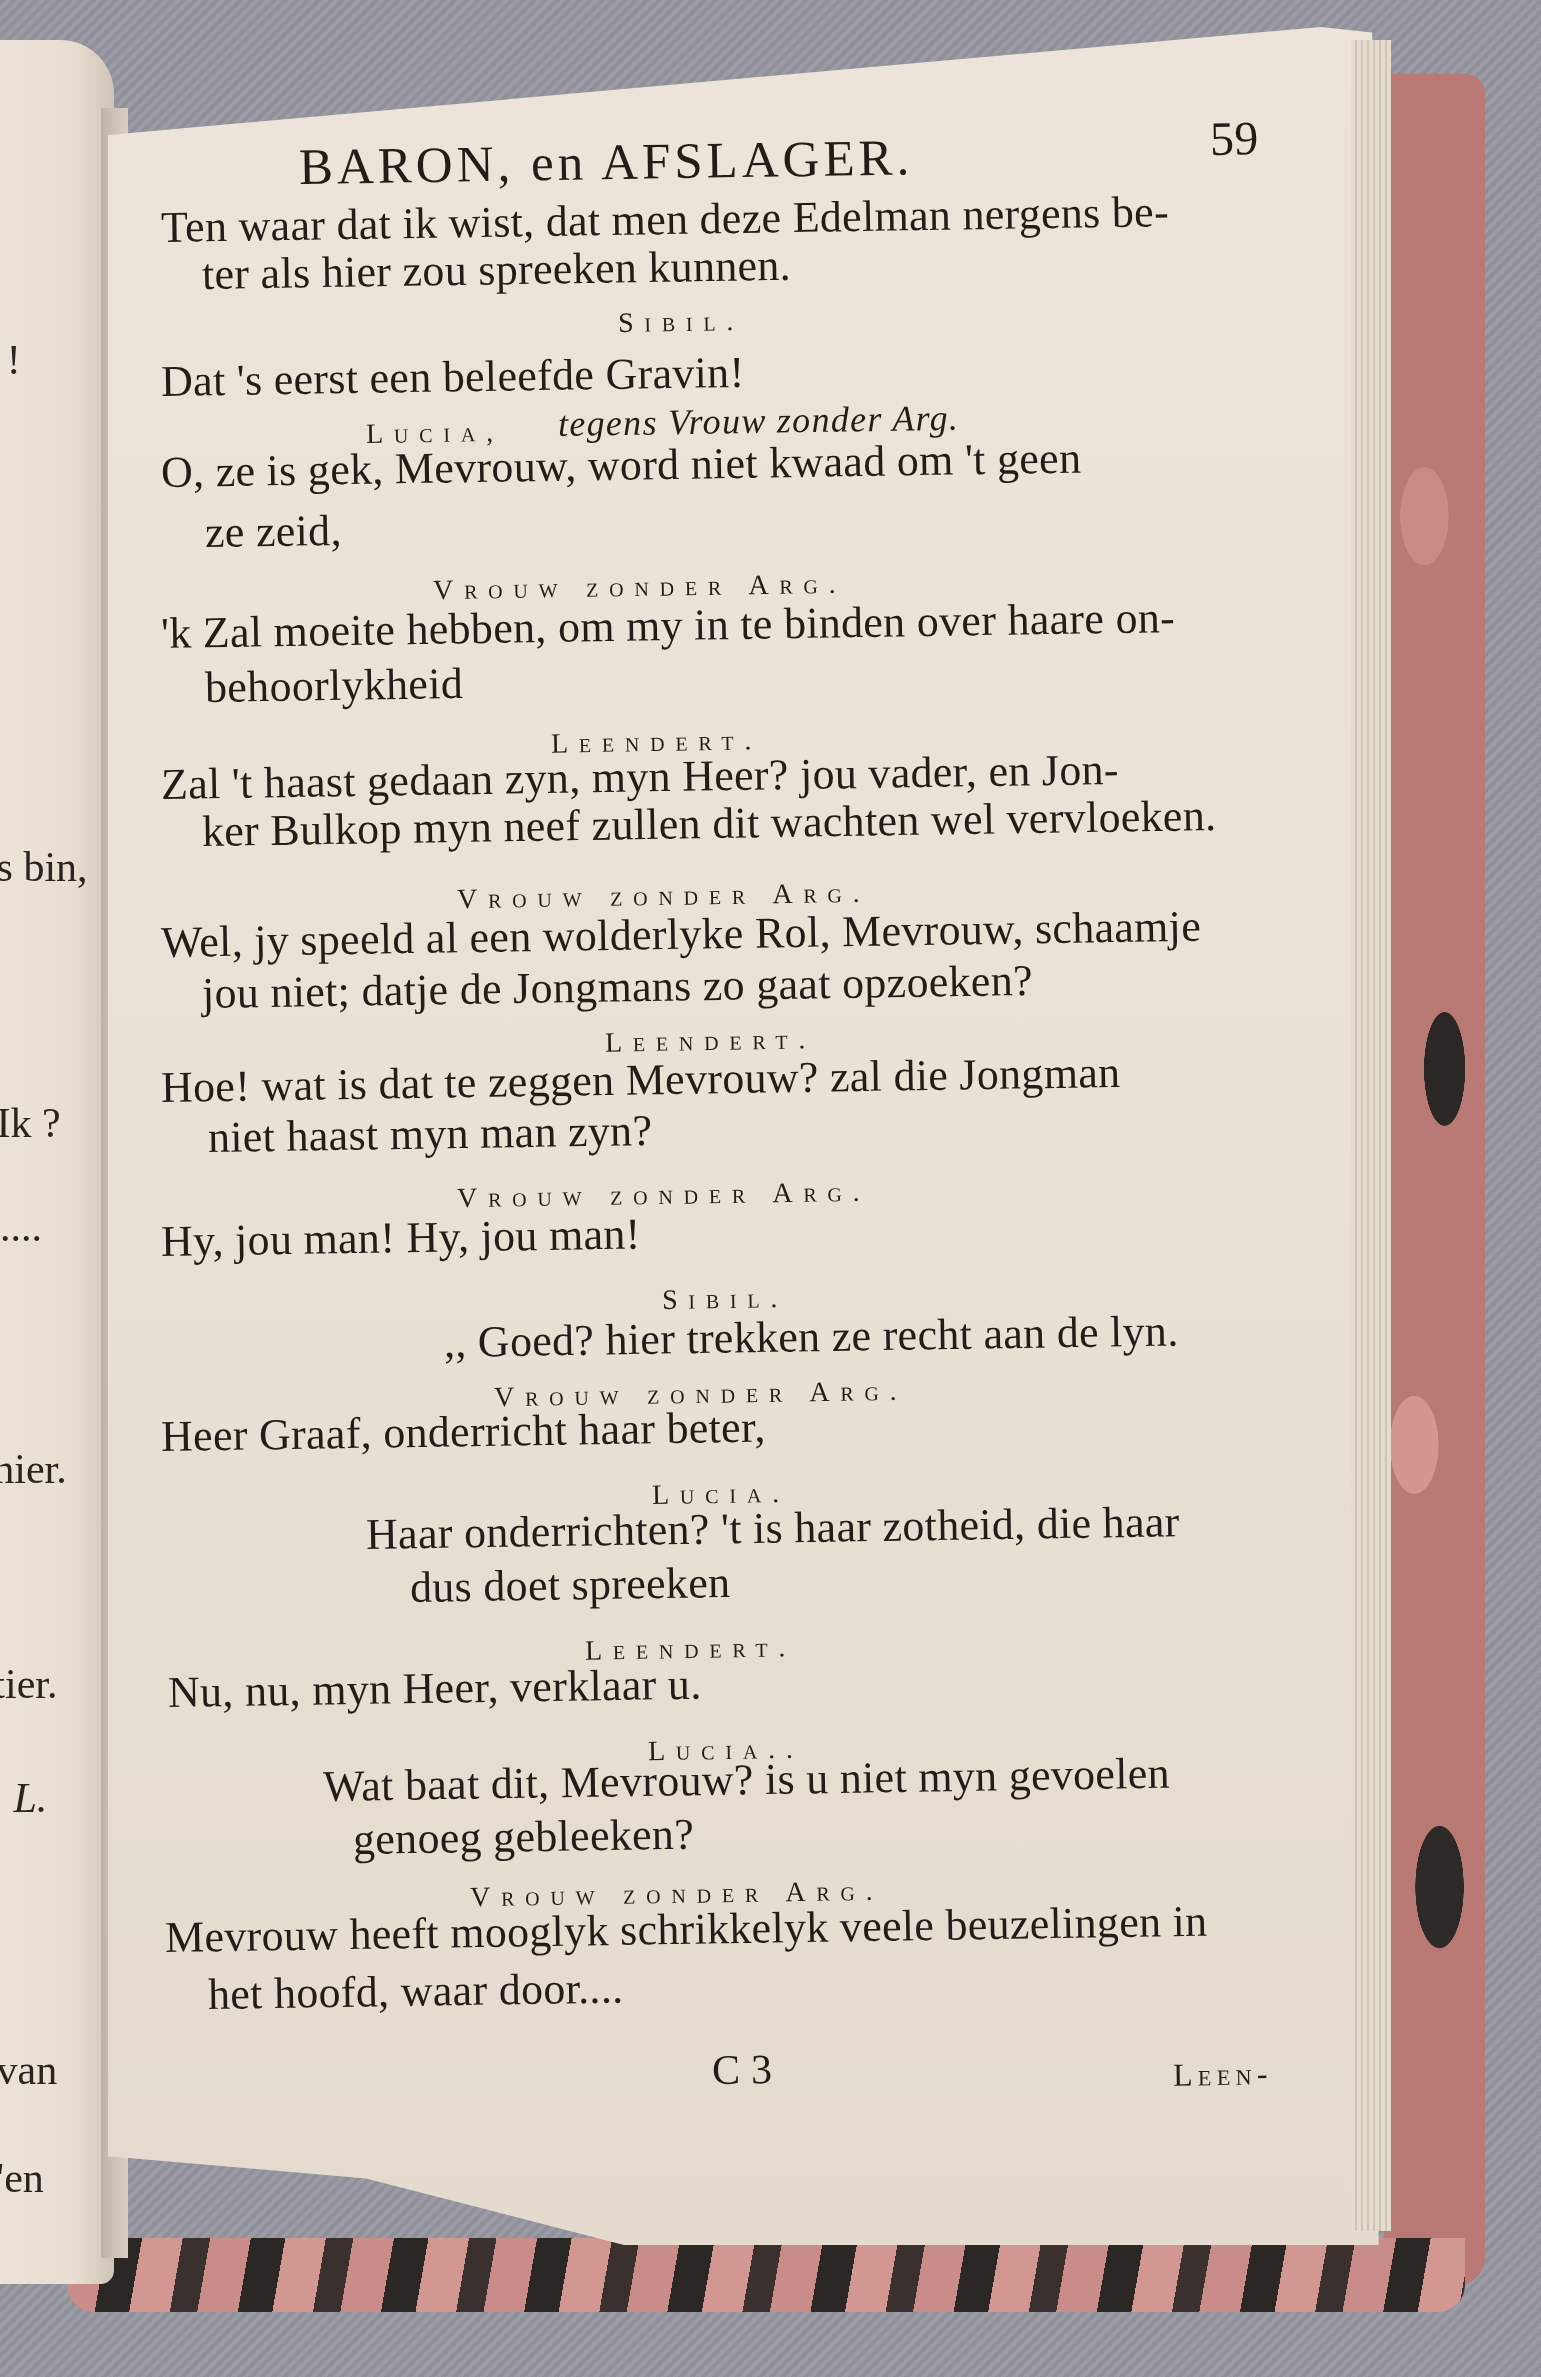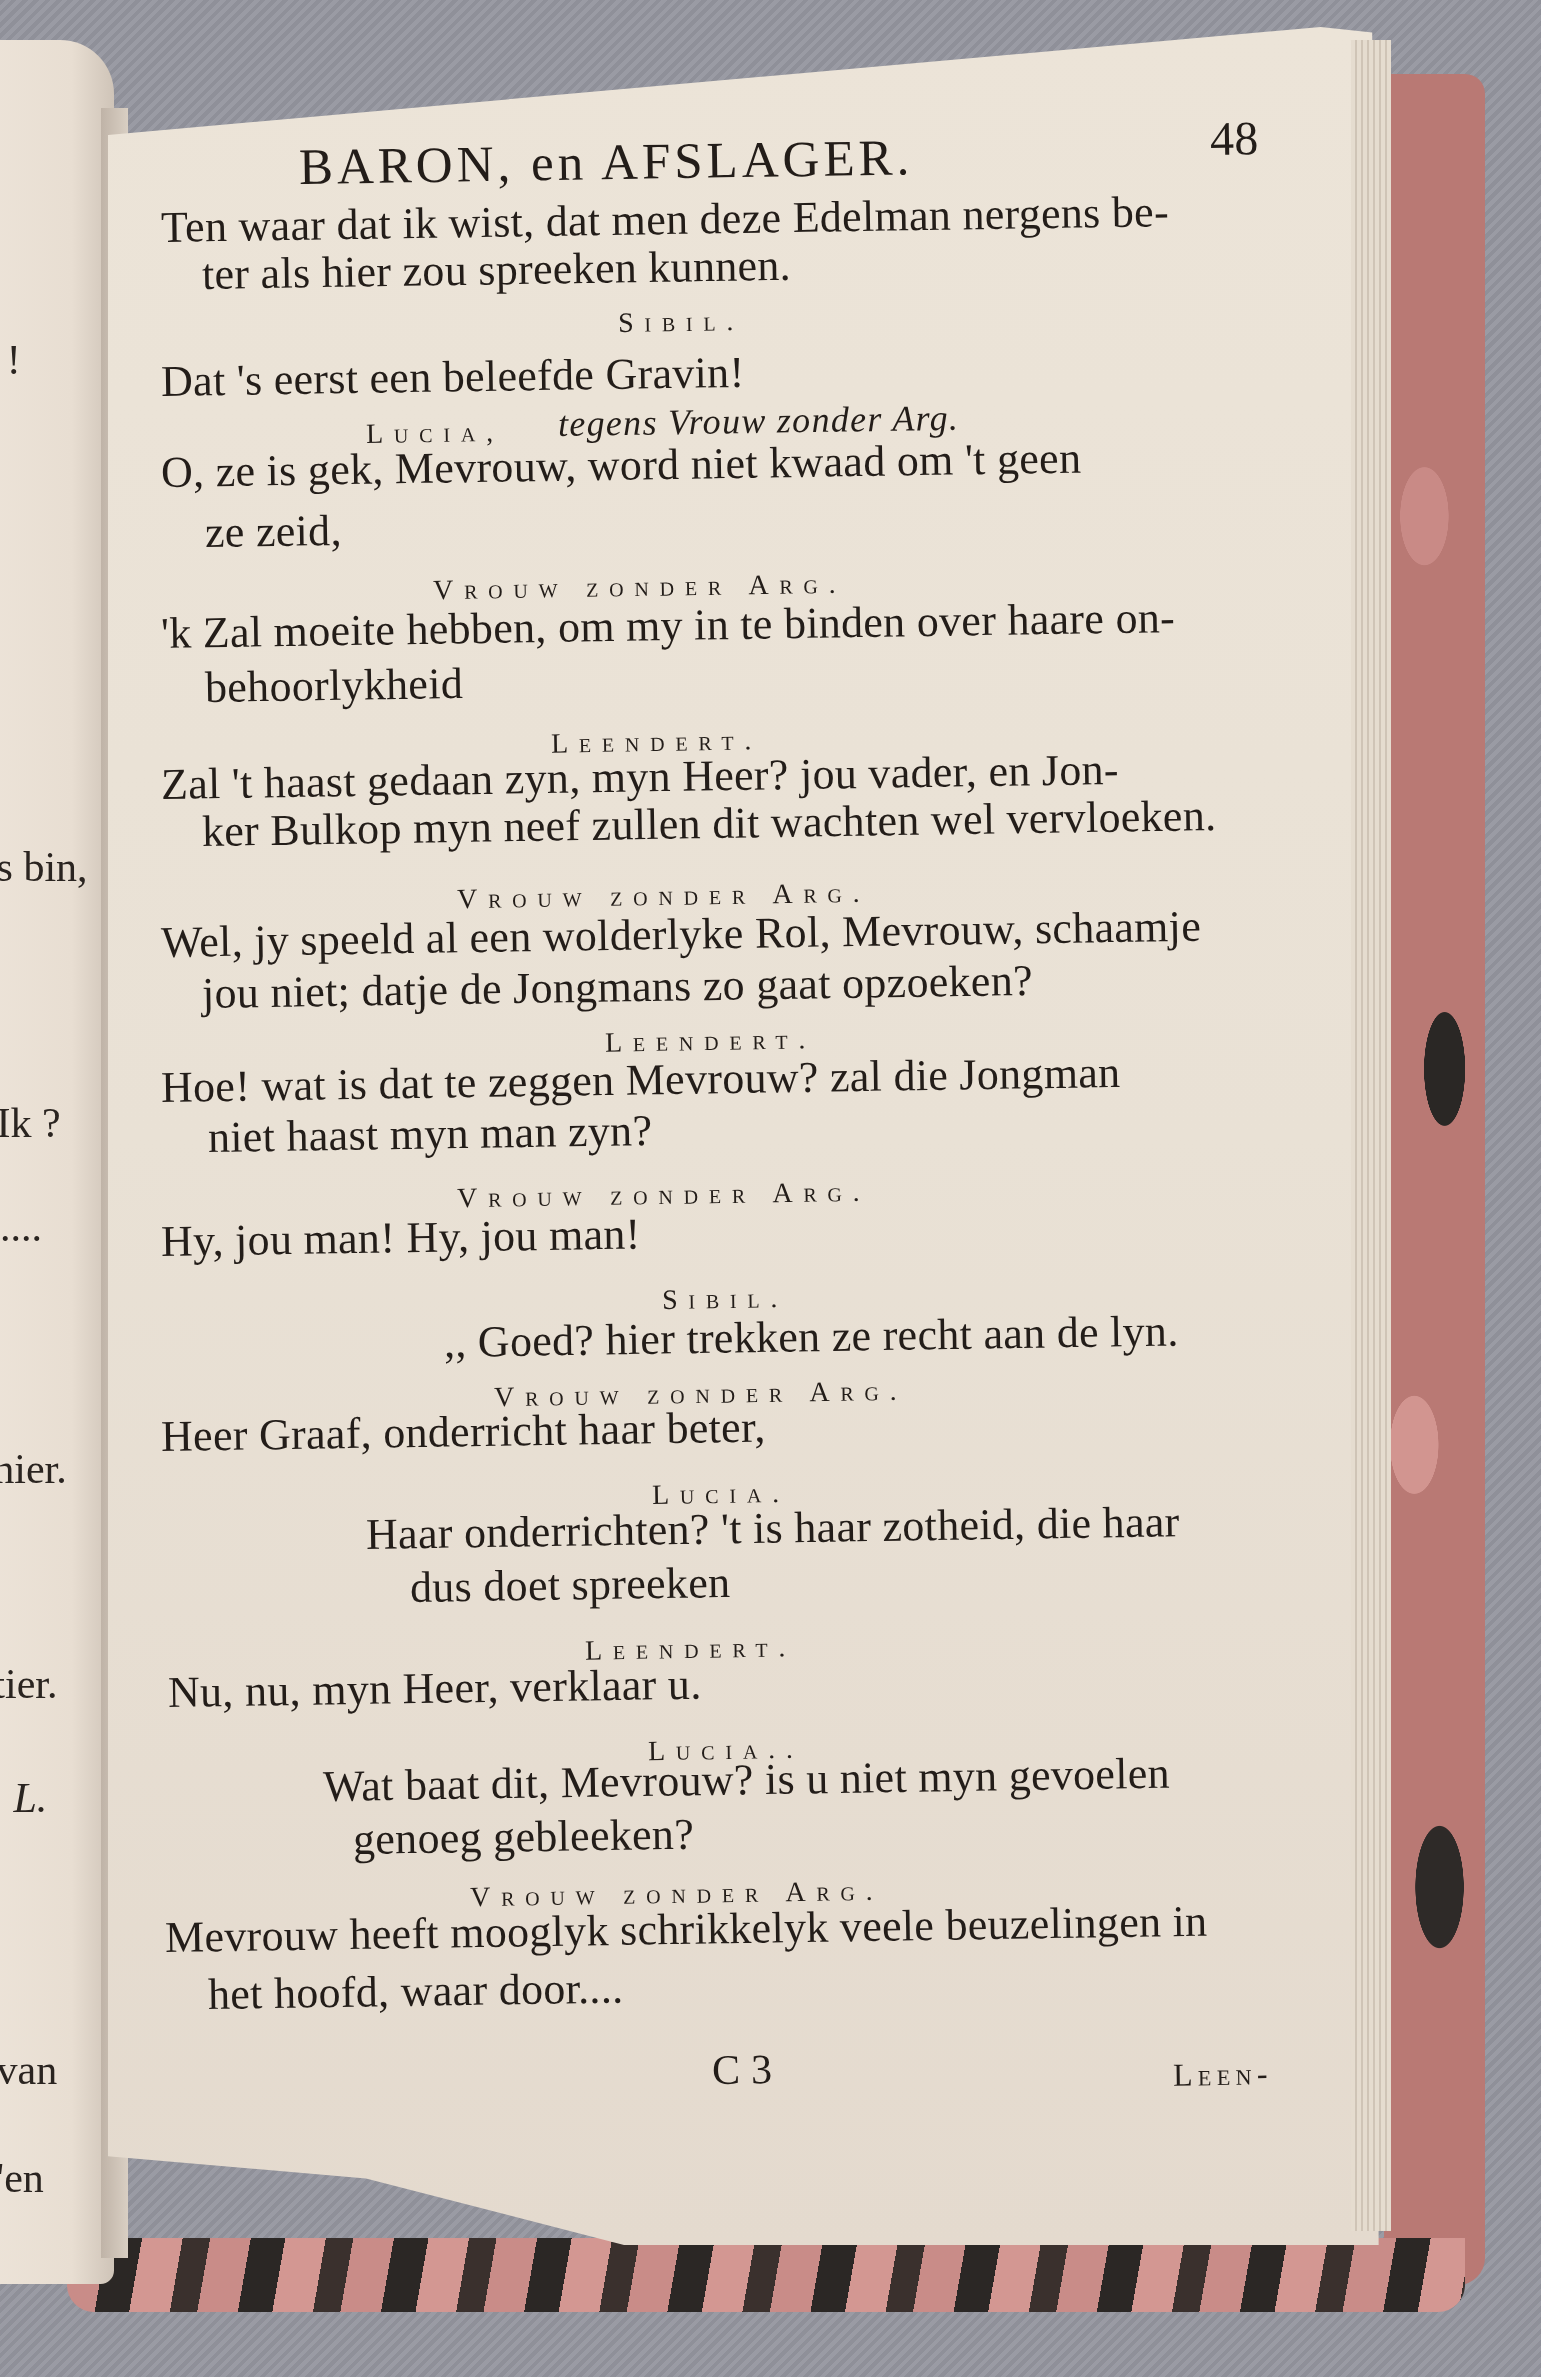--- a/index.html
+++ b/index.html
@@ -76,21 +76,21 @@
   <span class="left-frag" style="left:-6.7px; top:1445px;">hier.</span>
   <span class="left-frag" style="left:-6.7px; top:1660px;">tier.</span>
   <span class="left-frag" style="left:13.4px; top:1774px; font-style:italic;">L.</span>
   <span class="left-frag" style="left:-3.4px; top:2046px;">van</span>
   <span class="left-frag" style="left:-3.4px; top:2154px;">'en</span>
 </div>
 
 <div class="text-block">
 
   <span class="line running-head" style="left:299px; top:138px;">BARON, en AFSLAGER.</span>
-  <span class="line page-num" style="left:1210px; top:111px;">48</span>
+  <span class="line page-num" style="left:1210px; top:111px;">59</span>
 
   <span class="line" style="left:161px; top:202px;">Ten waar dat ik wist,  dat men deze Edelman nergens be-</span>
   <span class="line" style="left:202px; top:249px;">ter als hier zou spreeken kunnen.</span>
   <span class="speaker" style="left:618px; top:306px;">Sibil.</span>
   <span class="line" style="left:161px; top:356px;">Dat 's eerst een beleefde Gravin!</span>
   <span class="speaker" style="left:366px; top:417px;">Lucia,</span>
   <span class="line italic" style="left:558px; top:403px; font-size:36px;">tegens Vrouw zonder Arg.</span>
   <span class="line" style="left:161px; top:447px;">O, ze is gek, Mevrouw, word niet kwaad om 't geen</span>
   <span class="line" style="left:205px; top:507px;">ze zeid,</span>
   <span class="speaker" style="left:433px; top:571px;">Vrouw zonder Arg.</span>

